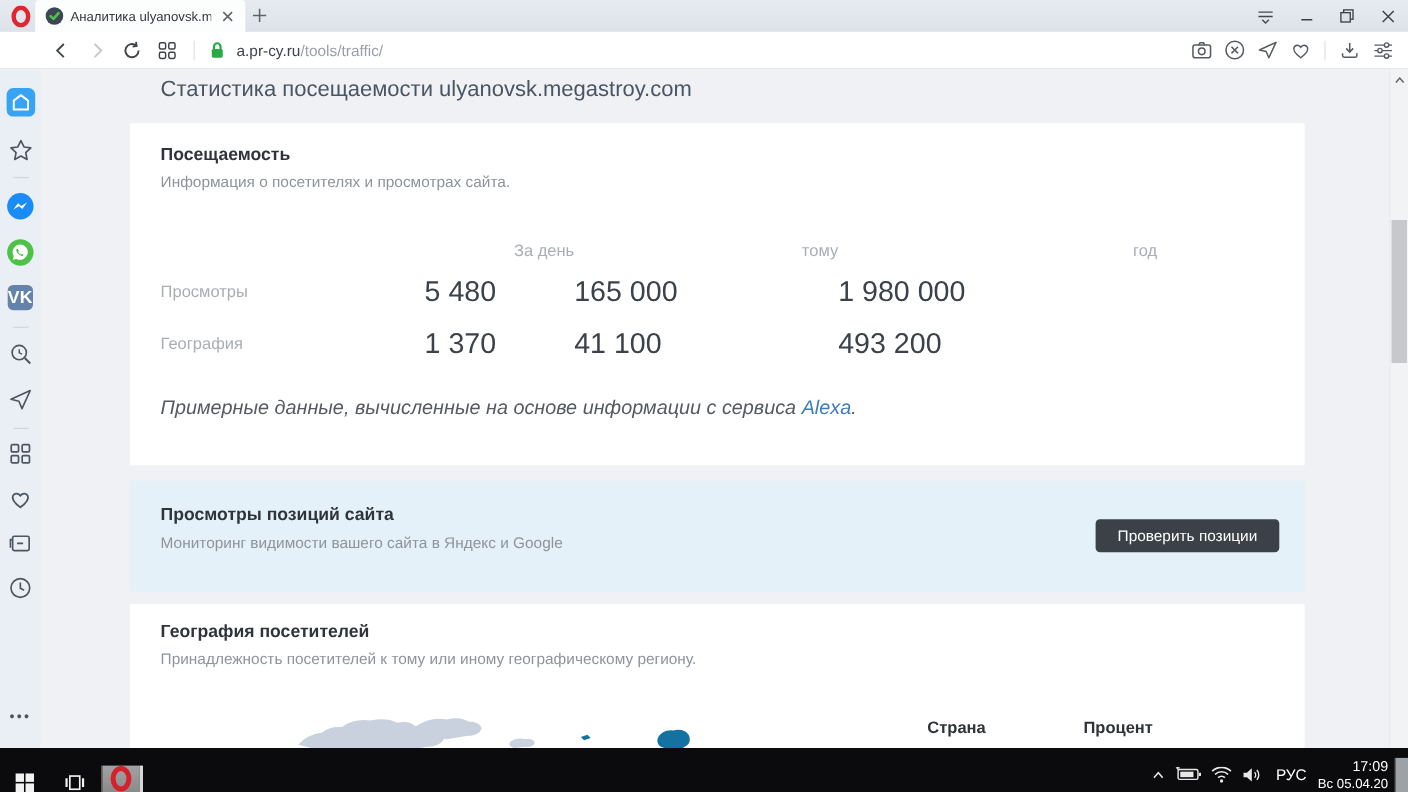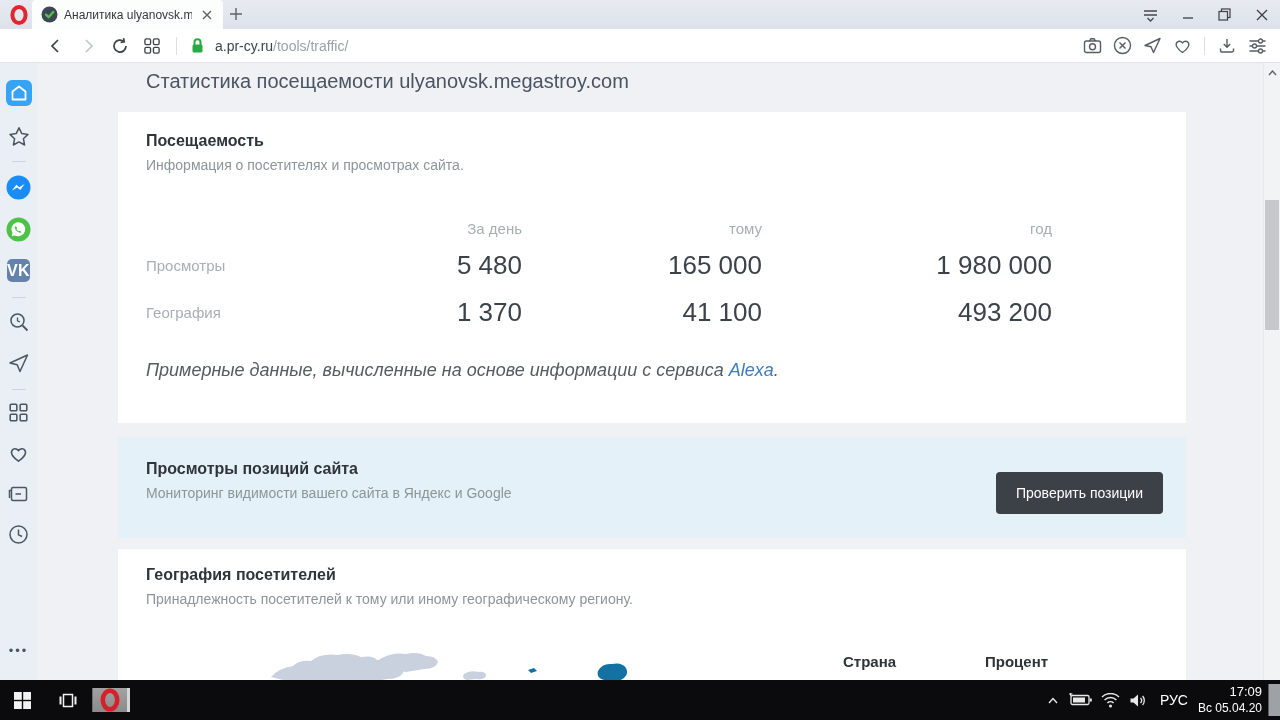--- a/index.html
+++ b/index.html
@@ -48,45 +48,45 @@
   .card1 { top:49px; height:311px; }
   .c-title { font-size:16px; font-weight:bold; color:#2f343a; }
   .c-sub { font-size:14px; color:#8d949a; margin-top:7px; }
   .card1 .c-title { padding-top:20px; }
 
   .stats { position:absolute; left:28px; top:102px; width:906px; }
   .srow { display:grid; grid-template-columns:240px 136px 240px 290px; align-items:center; }
   .srow.head { height:28px; font-size:15px; color:#a9aeb4; }
   .srow.data { height:47px; }
   .srow .lbl { font-size:15px; color:#a9aeb4; text-align:left; }
-  .srow .num { font-size:26px; color:#3b4249; text-align:right; }
+  .srow .num { font-size:26px; color:#3b4249; }
   .srow.head div { text-align:right; }
   .note { position:absolute; left:28px; top:248px; font-size:18px; color:#555b61;font-style:italic; }
   .note a { color:#3e7cba; text-decoration:none; }
 
   .card2 { top:374px; height:101px; background:#e4f1f9; }
   .card2 .c-title { padding-top:23px; }
-  .check-btn { position:absolute; right:23px; top:35px; height:42px; padding:4px 20px; font-size:14px;
+  .check-btn { position:absolute; right:23px; top:35px; height:30px; padding:4px 20px; font-size:14px;
     font-family:"Liberation Sans",sans-serif; color:#fff; background:#3b4147; border:none; border-radius:4px; cursor:pointer; }
 
   .card3 { top:486px; height:131px; }
   .card3 .c-title { padding-top:17px; }
   .map { position:absolute; left:148px; top:94px; }
   .geo-head { position:absolute; top:104px; font-size:15px; font-weight:bold; color:#2e3338; }
   .geo-head.country { left:725px; }
   .geo-head.percent { left:867px;text-align:right; }
 
   
   .scrollbar { position:absolute; right:0; top:63px; width:17px; bottom:40px; background:#f2f3f5; border-left:1px solid #e7e9ec; }
   .scroll-up { position:absolute; top:3px; left:0; width:16px; height:14px; display:flex; align-items:center; justify-content:center; }
   .scroll-thumb { position:absolute; top:137px; left:1px; width:14px; height:130px; background:#c6c8cb; }
 
   
   .taskbar { position:absolute; left:0; right:0; bottom:0; height:40px; background:#0b0b0d;
-    display:flex; align-items:center; }
+    display:flex; align-items:flex-end; }
   .tk-btn { width:45px; display:flex; align-items:center; justify-content:center; }
   .opera-task { width:38px; margin-left:2px; background:linear-gradient(#a2a2a2,#8b8b8b);
     border-left:1px solid #6e6e6e; border-right:3px solid #d7d7d7; display:flex; align-items:center; justify-content:center; }
   .tray { margin-left:auto; display:flex; align-items:center; }
   .tray-ic { display:flex; align-items:center; justify-content:center; margin-right:9px; }
   .lang { color:#fff; font-size:14px; margin:0 10px 0 4px; }
   .clock { color:#fff; text-align:right; line-height:1.25; margin-right:6px; }
   .clock .t { font-size:13px; }
   .clock .d { font-size:12px; }
   .show-desktop { width:12px; background:#9ea2a6; border-left:1px solid #5a5d60; }

